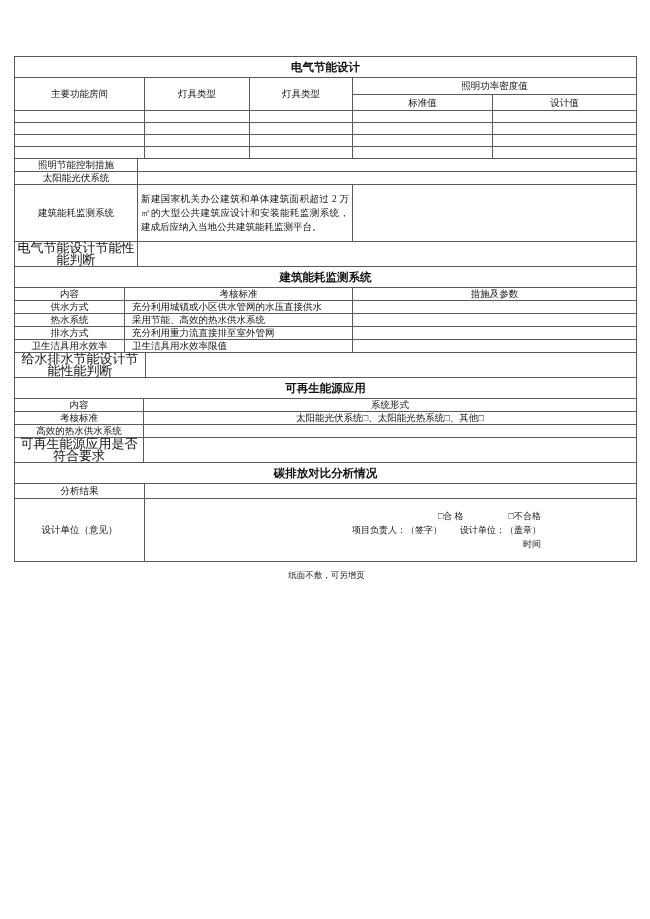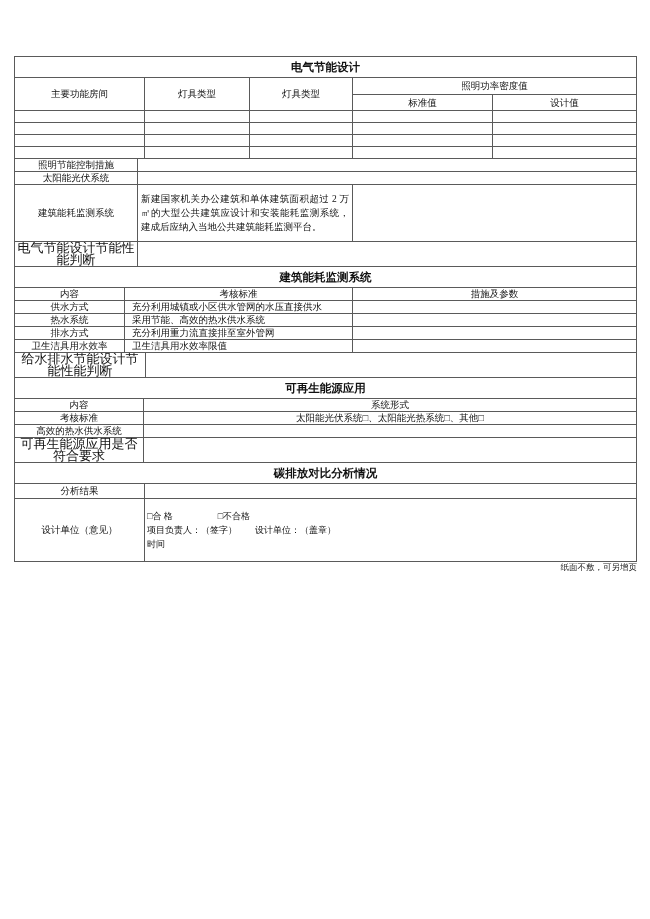--- a/index.html
+++ b/index.html
@@ -23,23 +23,23 @@
   tr.r13 td { height:13px; }
   tr.r15 td { height:15px;margin-left:22px; }
   td.left { text-align:left; padding-left:7px; }
   td.small { font-size:13px; }
   td.longtext {
     text-align:justify; text-align-last:left; height:39px;
     padding:7px 3px; line-height:14px;
   }
   tr.opinion-r td { height:63px; }
   td.opinion-cell { padding-right:95px; font-size:9px; }
-  .op-line { line-height:14px; white-space:pre-wrap; text-align:left; }
+  .op-line { line-height:14px; white-space:pre-wrap; text-align:right; }
   .footer-note {
-    font-size:8.5px; margin:0 0 0 2px; text-align:right; color:#222;
+    font-size:8.5px; margin:8px 0 0 2px; text-align:center; color:#222;
     line-height:10px;
   }
 </style>
 </head>
 <body>
 
 <div class="page">
   <div class="doc">
 
     <table>

